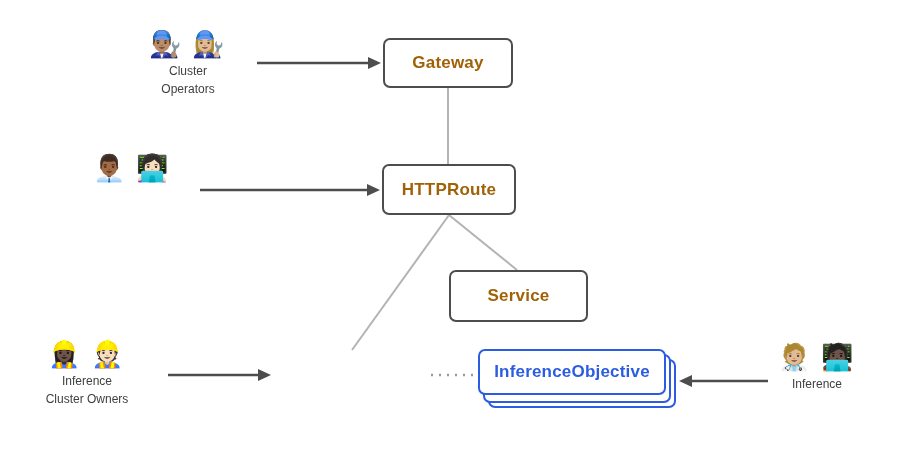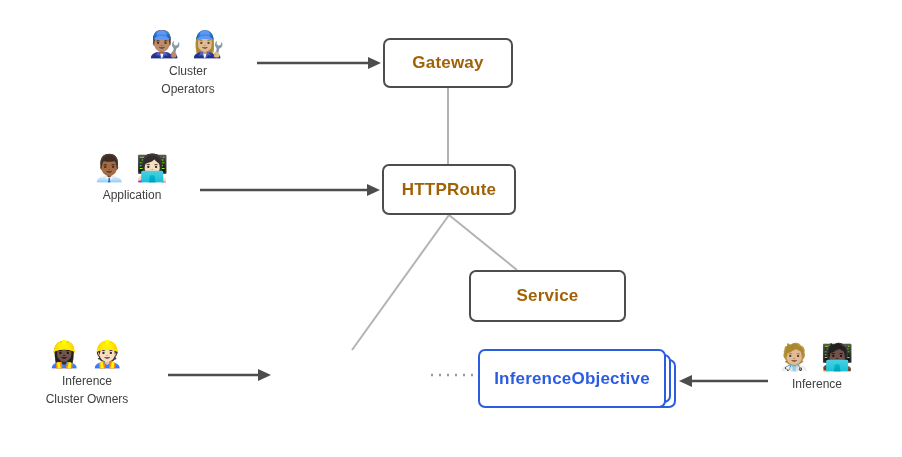--- a/index.html
+++ b/index.html
@@ -42,26 +42,26 @@
   .stack-layer {
     position: absolute;
     z-index: 2;
     background: #ffffff;
     border: 2px solid #2b5de2;
     border-radius: 7px;
   }
 
   #node-gateway        { left: 383px; top: 38px;  width: 130px; height: 50px; }
   #node-httproute      { left: 382px; top: 164px; width: 134px; height: 51px; text-align: center; }
-  #node-service        { left: 449px; top: 270px; width: 157px; height: 52px; margin-left: 20px; }
+  #node-service        { left: 449px; top: 270px; width: 139px; height: 52px; }
   #node-inferencepool  { left: 273px; top: 350px; width: 153px; height: 51px; }
 
   #objective-layer3    { left: 488px; top: 359px; width: 188px; height: 49px; }
   #objective-layer2    { left: 483px; top: 354px; width: 188px; height: 49px; }
-  #node-inferenceobjective { left: 478px; top: 349px; width: 188px; height: 59px; }
+  #node-inferenceobjective { left: 478px; top: 349px; width: 188px; height: 46px; }
 
   .persona {
     position: absolute;
     z-index: 2;
     text-align: center;
     color: #3f4040;
   }
   .persona .emoji-pair {
     font-size: 26px;
     line-height: 32px;
@@ -132,21 +132,20 @@
   </div>
 
   <div class="persona" id="persona-cluster-operators">
     <span class="emoji-pair">👨🏽‍🔧 👩🏼‍🔧</span>
     <div class="persona-label">Cluster</div>
     <div class="persona-label">Operators</div>
   </div>
 
   <div class="persona" id="persona-application-developers">
     <span class="emoji-pair">👨🏾‍💼 👩🏻‍💻</span>
-    <div class="persona-label">Application</div>
   </div>
 
   <div class="persona" id="persona-inference-platform-owners">
     <span class="emoji-pair">👷🏿‍♀️ 👷🏻</span>
     <div class="persona-label">Inference</div>
     <div class="persona-label">Cluster Owners</div>
   </div>
 
   <div class="persona" id="persona-inference-workload-owners">
     <span class="emoji-pair">🧑🏼‍⚕️ 🧑🏿‍💻</span>

